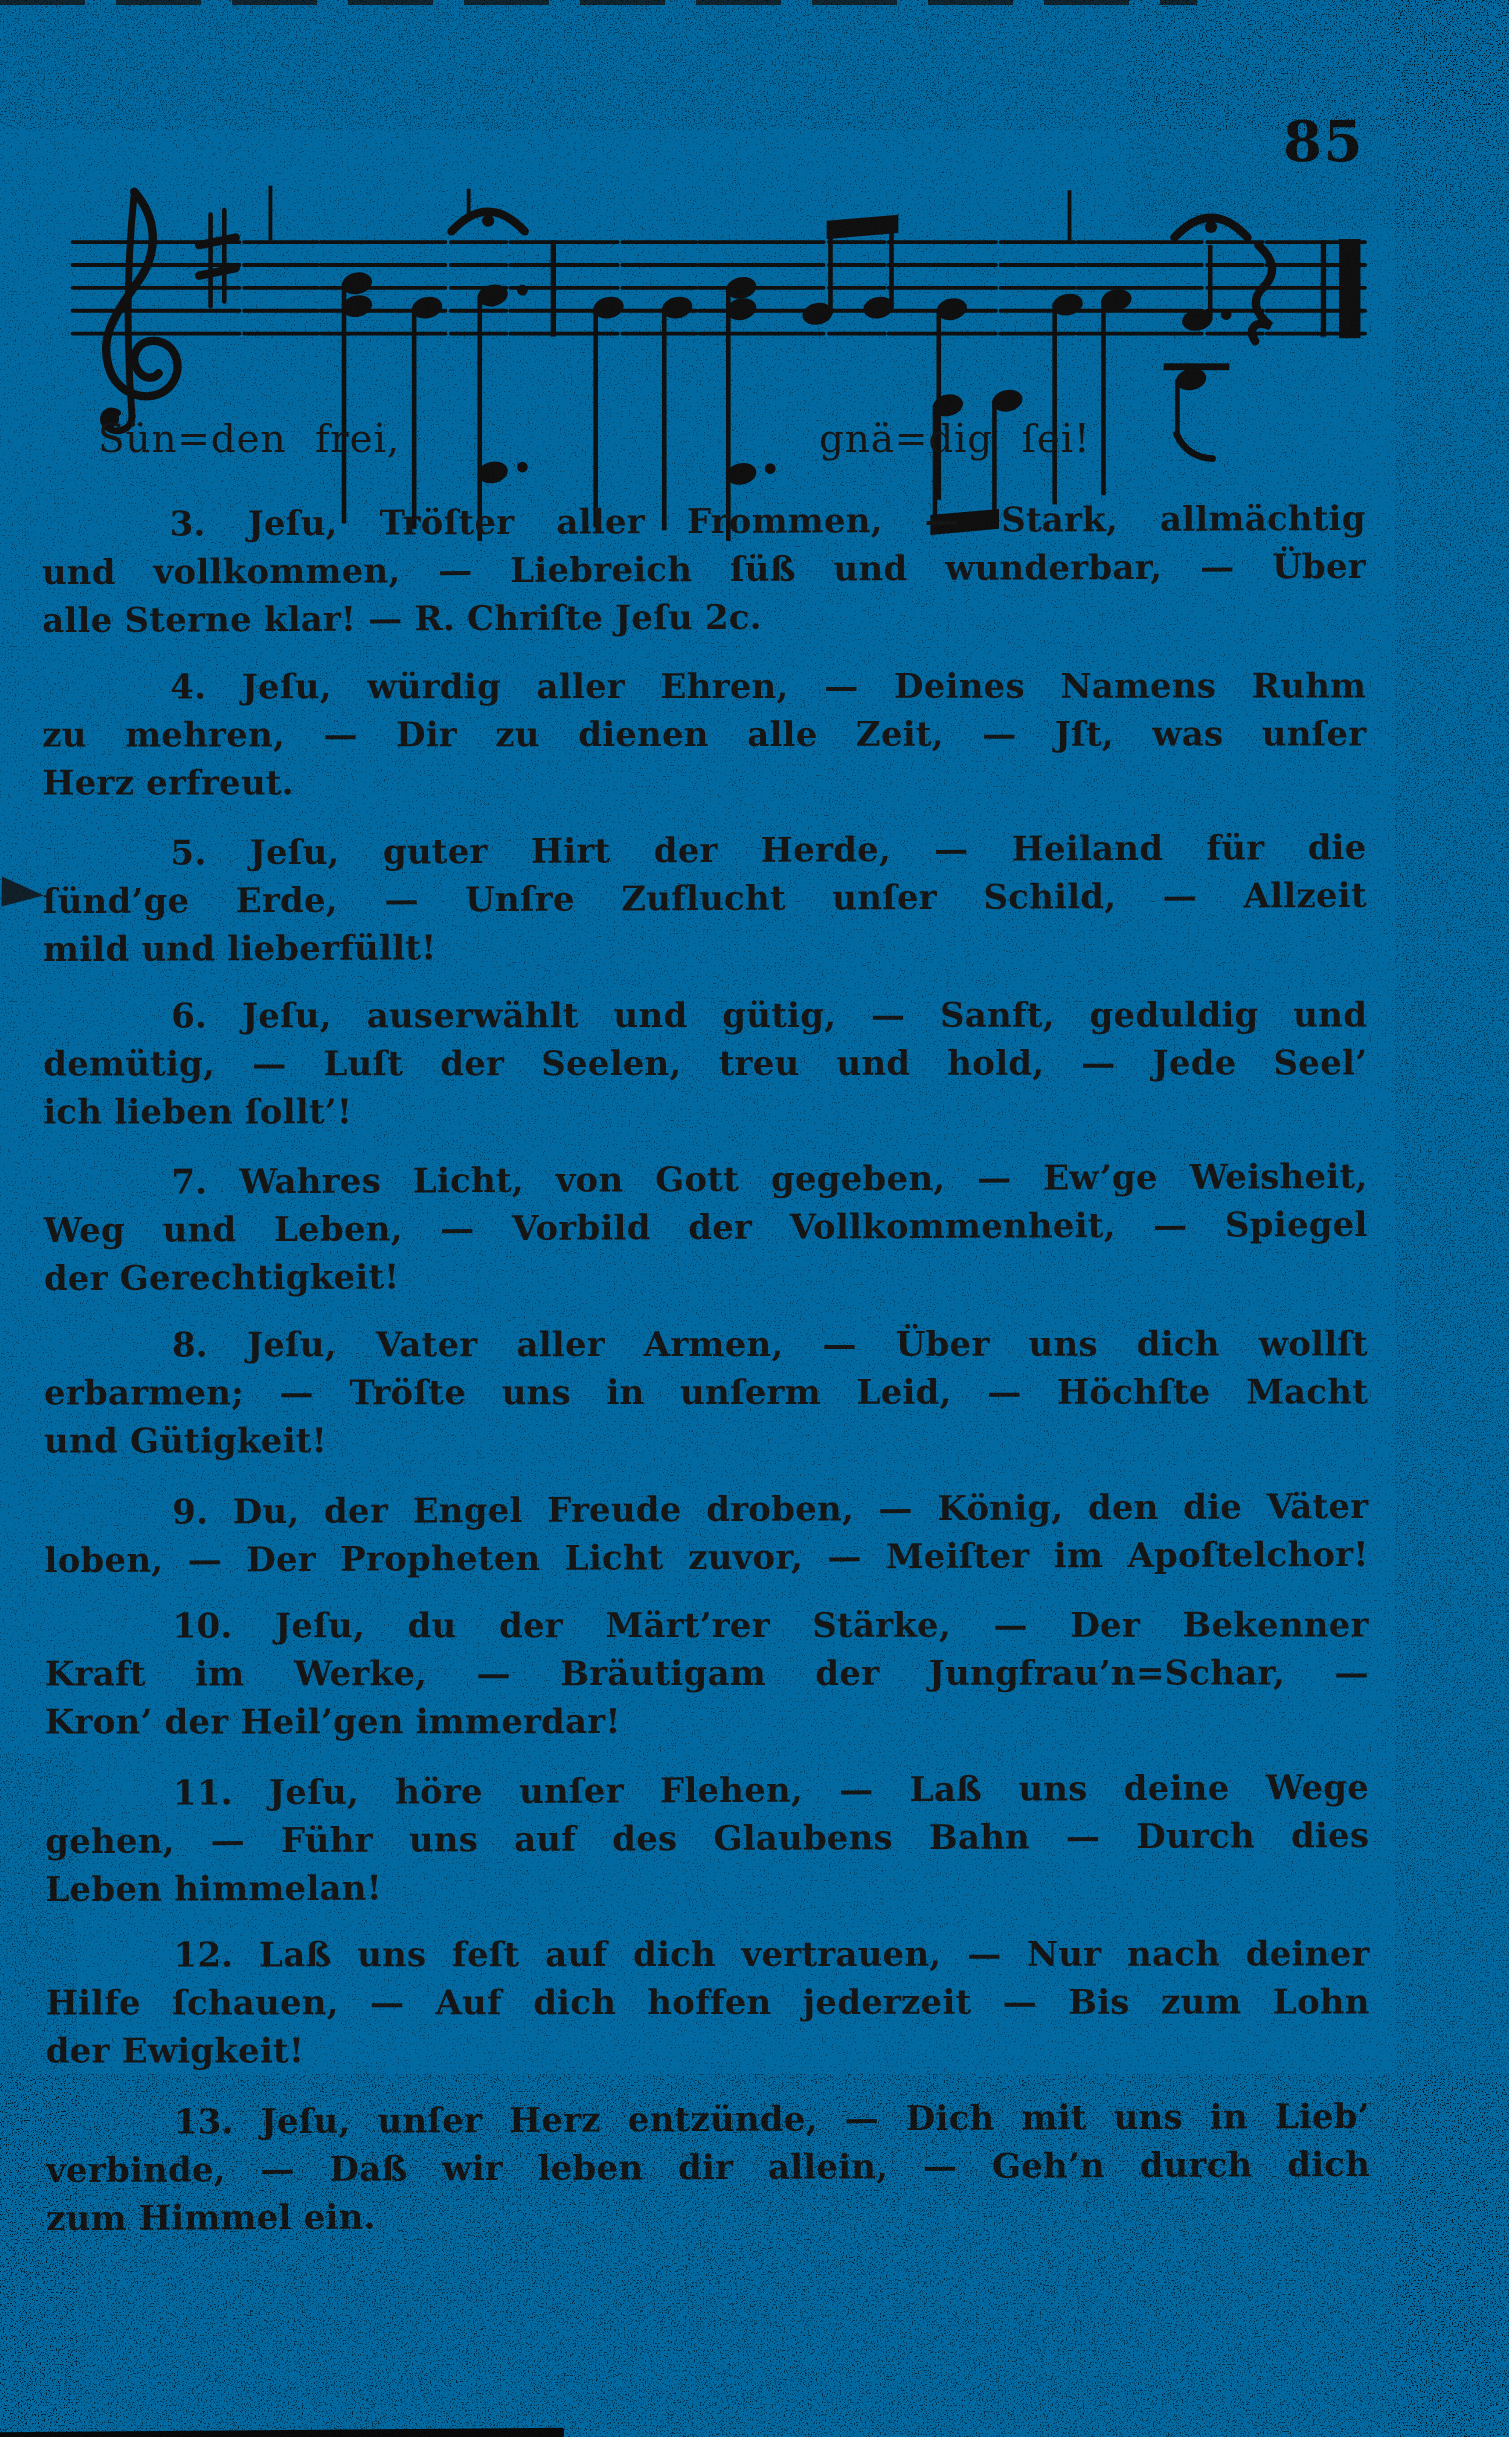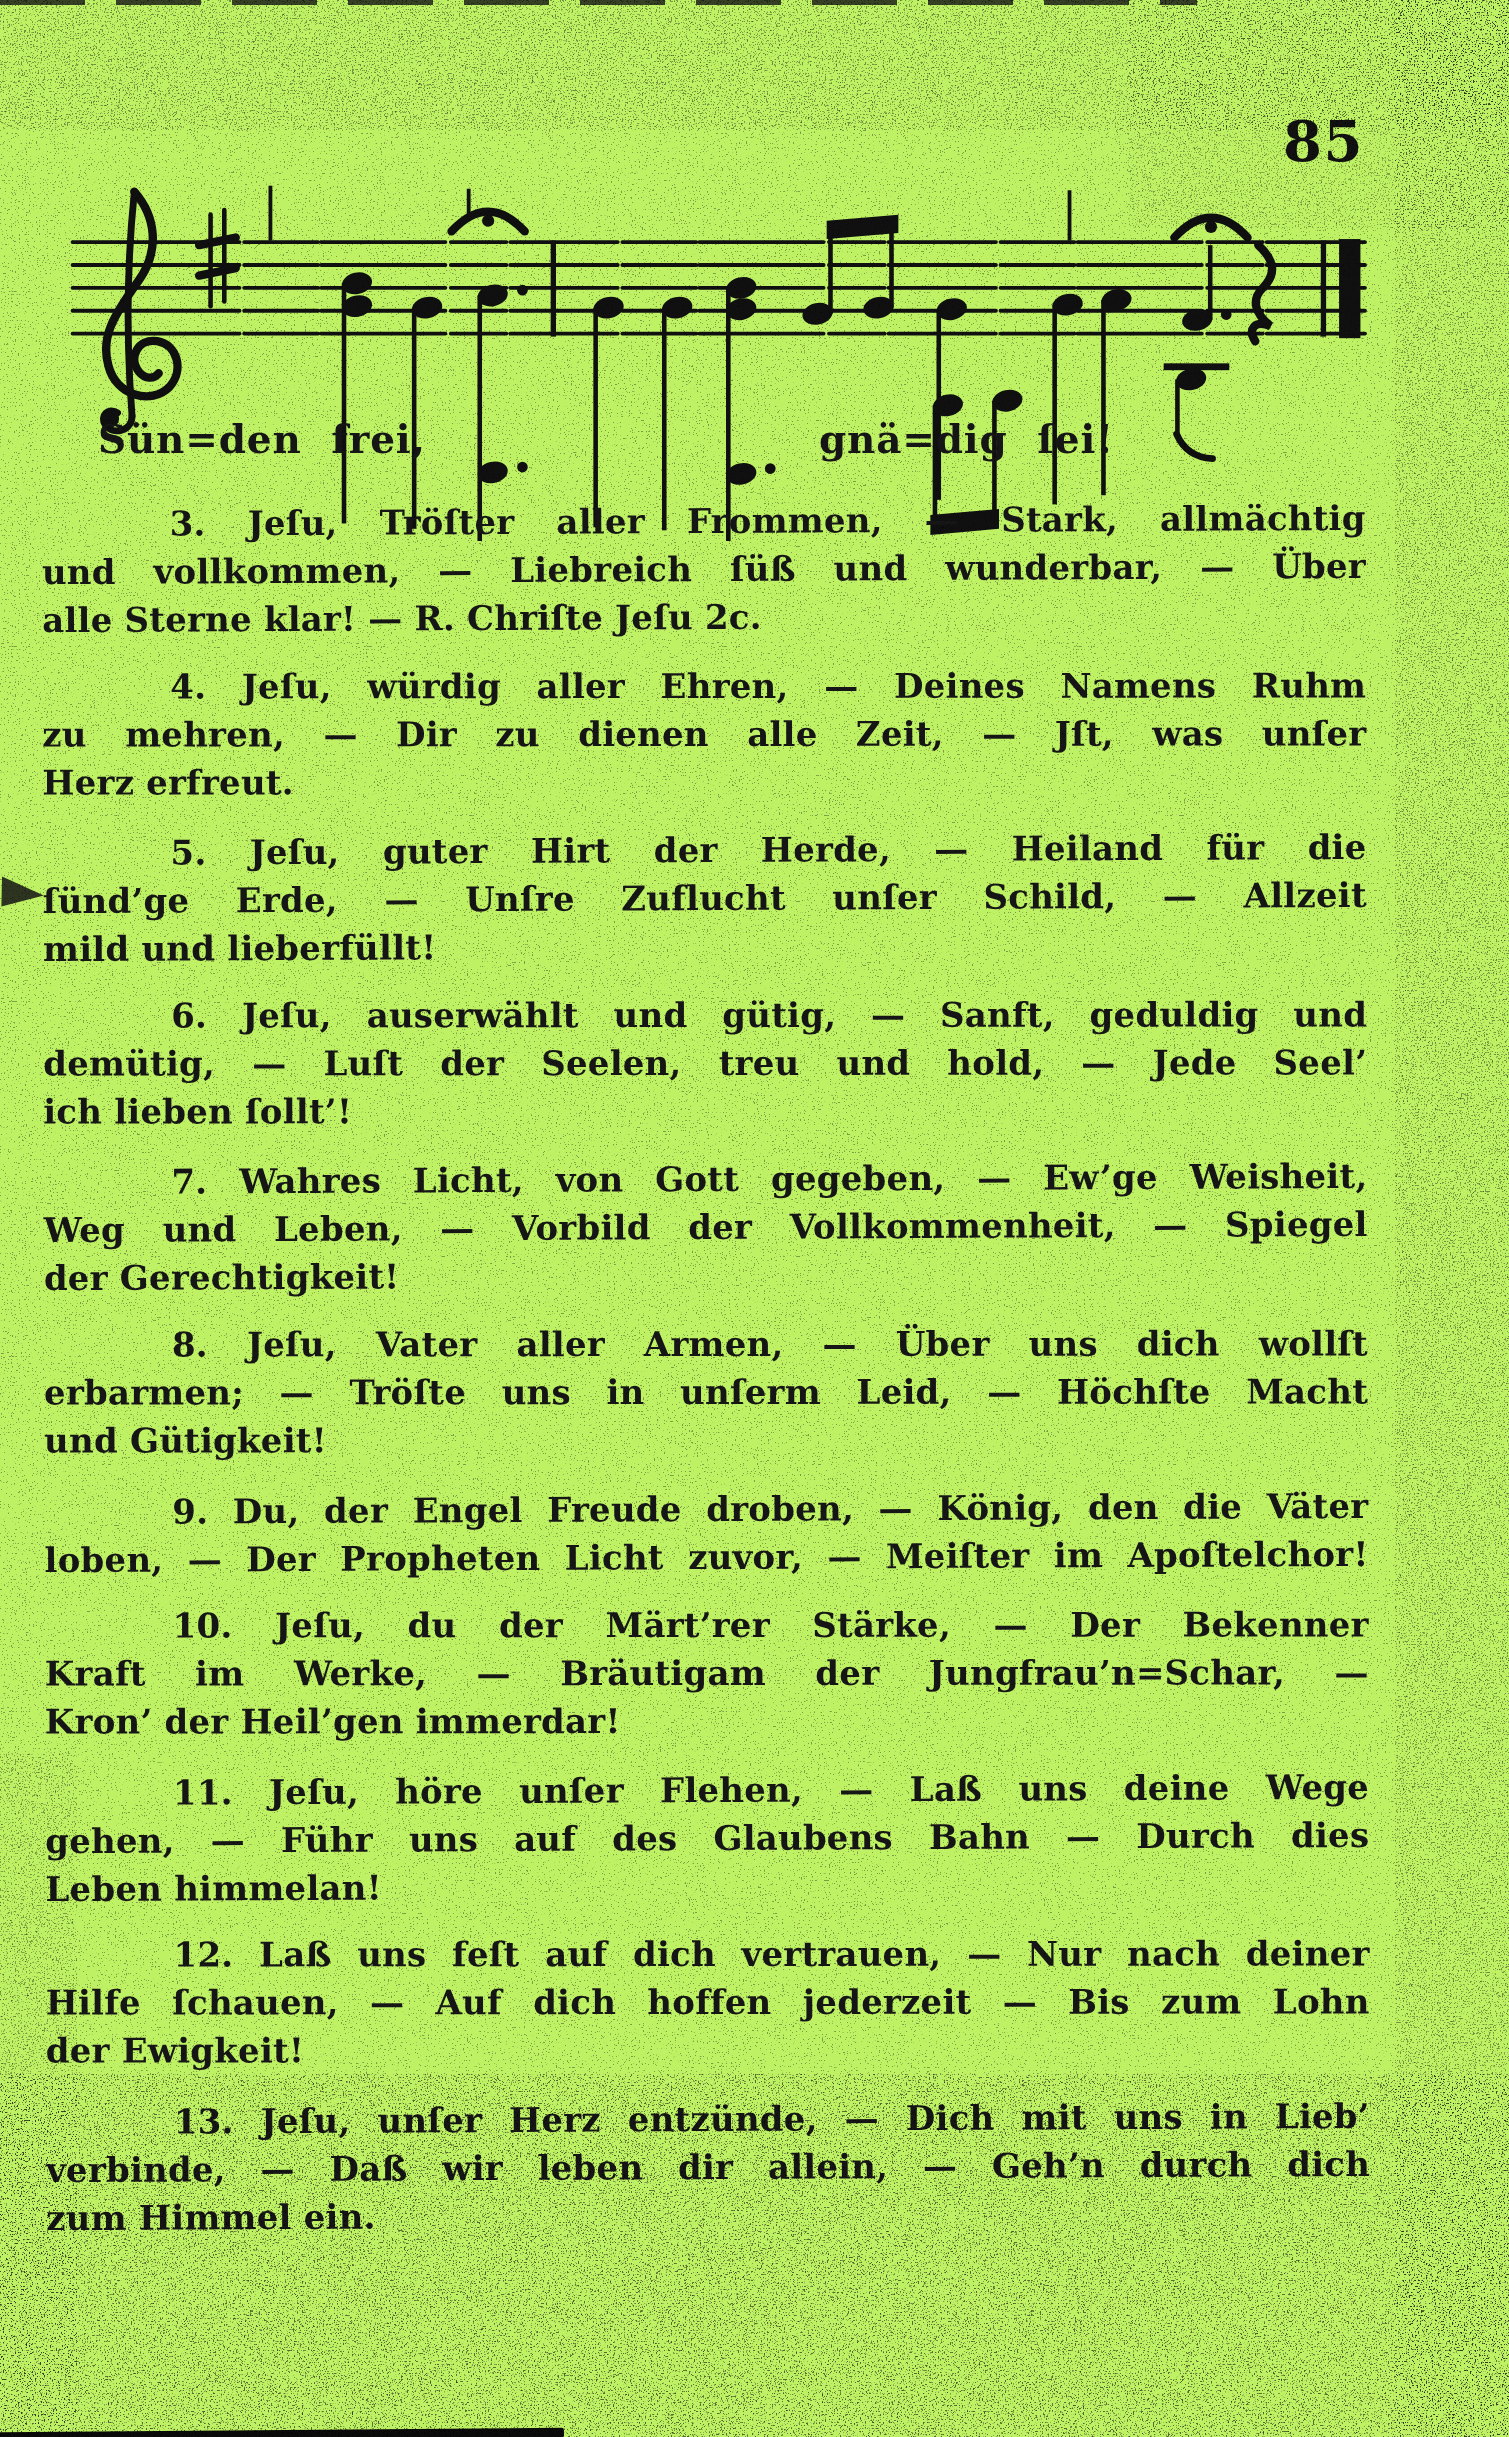--- a/index.html
+++ b/index.html
@@ -1,32 +1,32 @@
 <!DOCTYPE html>
 <html style="font-size:12.2px"><head>
 <meta charset="utf-8">
 <style>
   html,body { margin:0; padding:0; background:#e8e8e4; }
   .page {
     position:relative; width:1510px; height:2438px;
-    background:#bef264; overflow:hidden;
+    background:#0369a1; overflow:hidden;
     font-family:"DejaVu Serif", serif; color:#161616;
   }
   
   .noise { position:absolute; inset:0; width:100%; height:100%; pointer-events:none; }
   
   .page-number {
     position:absolute; top:108px; left:1283px;
     font-size:56px; font-weight:700; letter-spacing:1.5px; color:#121212;
   }
   
   .music { position:absolute; top:175px; left:0; width:1510px; height:366px; }
   
   .lyrics { position:absolute; top:416px; left:0; width:1510px; height:53px;
-            font-weight:700; font-size:39px; white-space:nowrap; }
+            font-weight:400; font-size:39px; white-space:nowrap; }
   .lyrics .seg { position:absolute; word-spacing:15.3px; letter-spacing:0.8px; }
   .seg1 { left:98px; } .seg2 { left:403px; } .seg3 { left:819px; }
   
   .verses {
     position:absolute; top:497px; left:44px; width:1324px;
     font-size:34px; font-weight:700; line-height:48px; letter-spacing:0.2px;
     transform:rotate(-0.15deg);
   }
   .verse { margin:0 0 20.6px 0; }
   .verse:nth-child(odd)  { transform:rotate(-0.12deg); }

